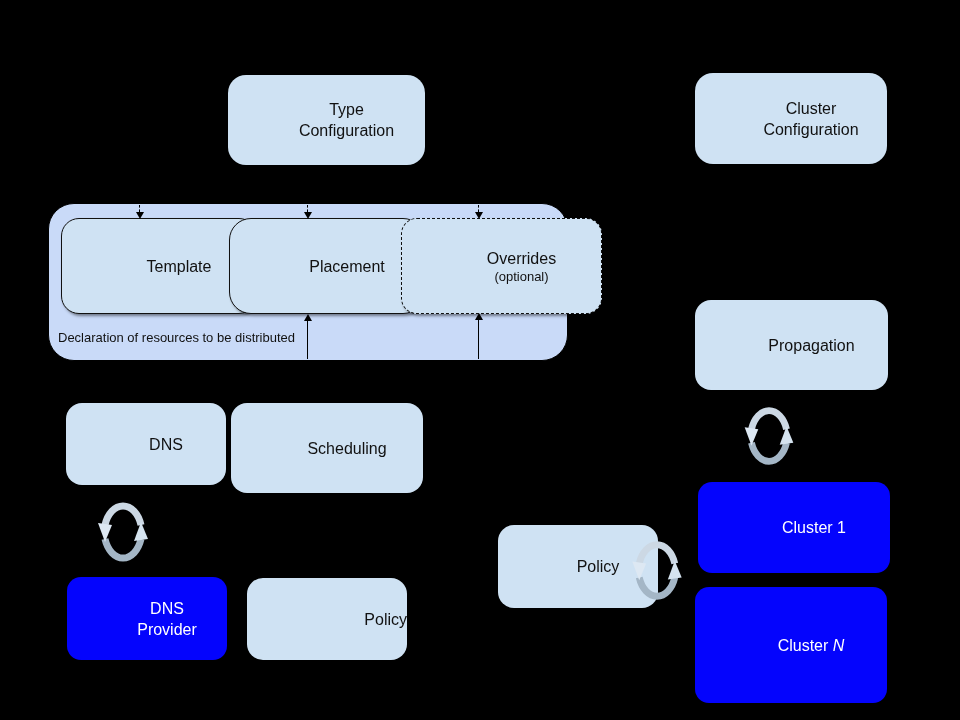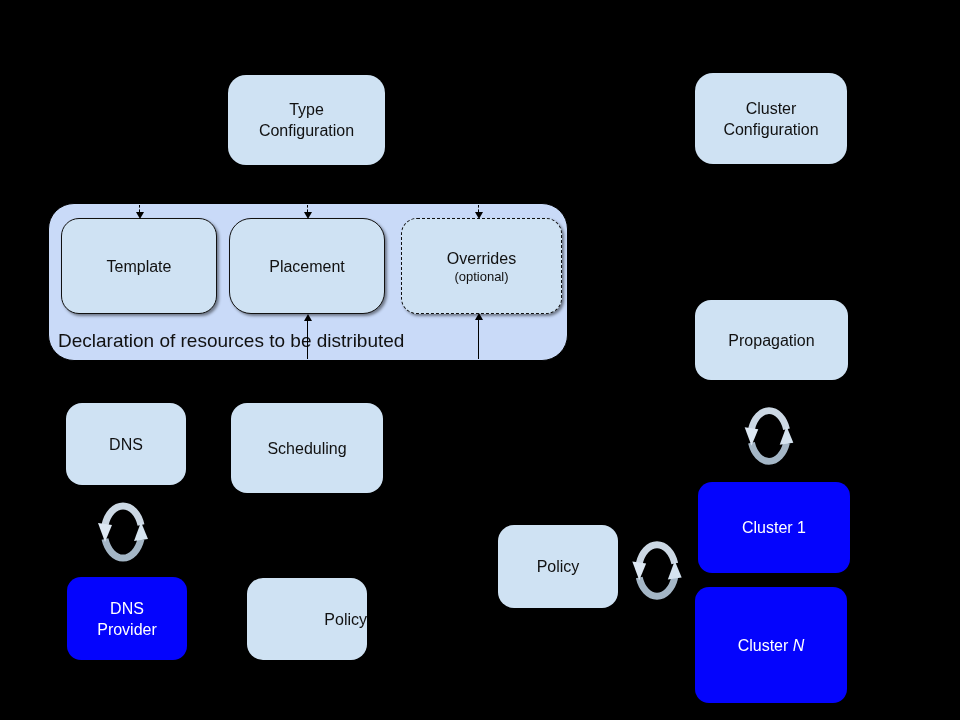--- a/index.html
+++ b/index.html
@@ -3,34 +3,34 @@
 <meta charset="utf-8">
 <style>
   html,body{margin:0;padding:0;background:#000;}
   #stage{
     position:relative;width:960px;height:720px;background:#000;overflow:hidden;
     font-family:"Liberation Sans",sans-serif;color:#111;
   }
   .box{
     position:absolute;display:flex;flex-direction:column;
     align-items:center;justify-content:center;text-align:center;
-    font-size:16px;line-height:21px;
+    font-size:16px;line-height:21px;padding-left:40px;
   }
   .light{background:#cfe2f3;border-radius:16px;box-shadow:2px 2px 3px rgba(0,0,0,.45);}
   .blue{background:#0404fd;color:#fff;border-radius:14px;box-shadow:2px 2px 3px rgba(0,0,0,.45);}
   .bold{font-weight:normal;}
   .it{font-style:italic;}
   .bordered{border:1px solid #111;}
   .dashdot{border:1.4px dashed #111;}
   #container{
     position:absolute;left:48px;top:203px;width:518px;height:156px;
     background:#c9daf8;border:1px solid #000;border-radius:26px;
     box-shadow:3px 3px 4px rgba(0,0,0,.55);
   }
-  .caption{position:absolute;left:9px;top:126px;font-size:19px;color:#111;white-space:nowrap;}
+  .caption{position:absolute;left:9px;top:126px;font-size:13px;color:#111;white-space:nowrap;}
   .sub{font-size:13px;line-height:16px;}
   .varrow{position:absolute;width:11px;display:flex;flex-direction:column;align-items:center;}
   .varrow .line{width:0;flex:1;border-left:1px solid #000;}
   .varrow.dashed .line{border-left-style:dashed;}
   .head-down{width:0;height:0;border-left:4.5px solid transparent;border-right:4.5px solid transparent;border-top:7px solid #000;}
   .head-up{width:0;height:0;border-left:4.5px solid transparent;border-right:4.5px solid transparent;border-bottom:7px solid #000;}
   .sync{position:absolute;}
 </style>
 </head>
 <body>
@@ -97,21 +97,21 @@
 
   <div class="box blue" style="left:67px;top:577px;width:120px;height:83px;">
     <div>DNS</div>
     <div>Provider</div>
   </div>
 
   <div class="box light" style="left:247px;top:578px;width:120px;height:82px;align-items:flex-end;">
     <div>Policy</div>
   </div>
 
-  <div class="box light" style="left:695px;top:300px;width:153px;height:80px;">
+  <div class="box light" style="left:695px;top:300px;width:153px;height:90px;">
     <div>Propagation</div>
   </div>
 
   <div class="box light" style="left:498px;top:525px;width:120px;height:83px;">
     <div>Policy</div>
   </div>
 
   <div class="box blue bold" style="left:698px;top:482px;width:152px;height:91px;">
     <div><span>Cluster </span><span>1</span></div>
   </div>

